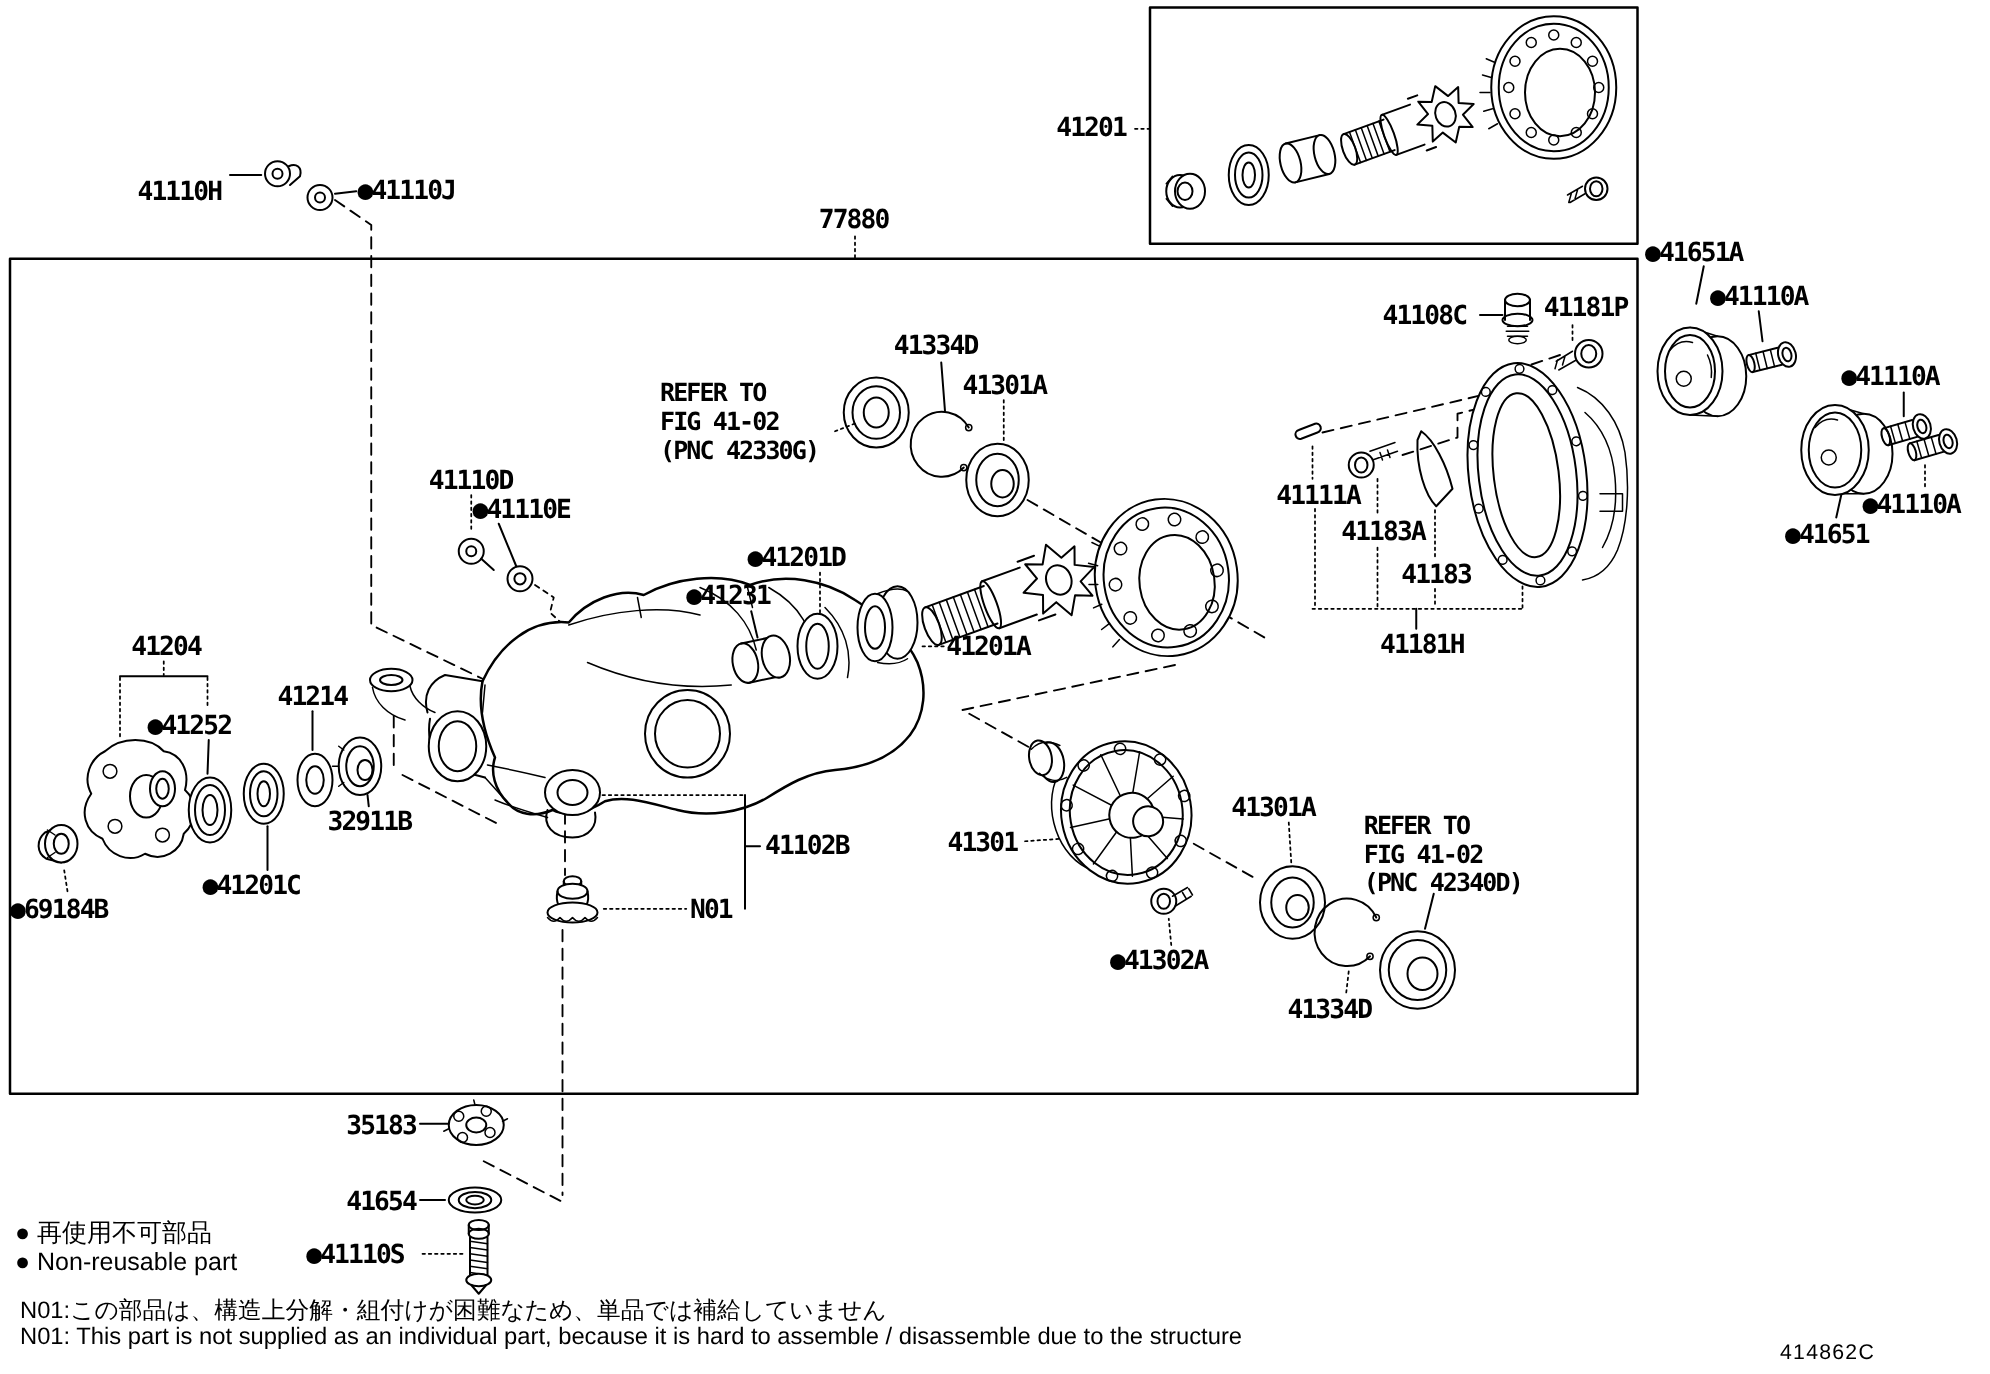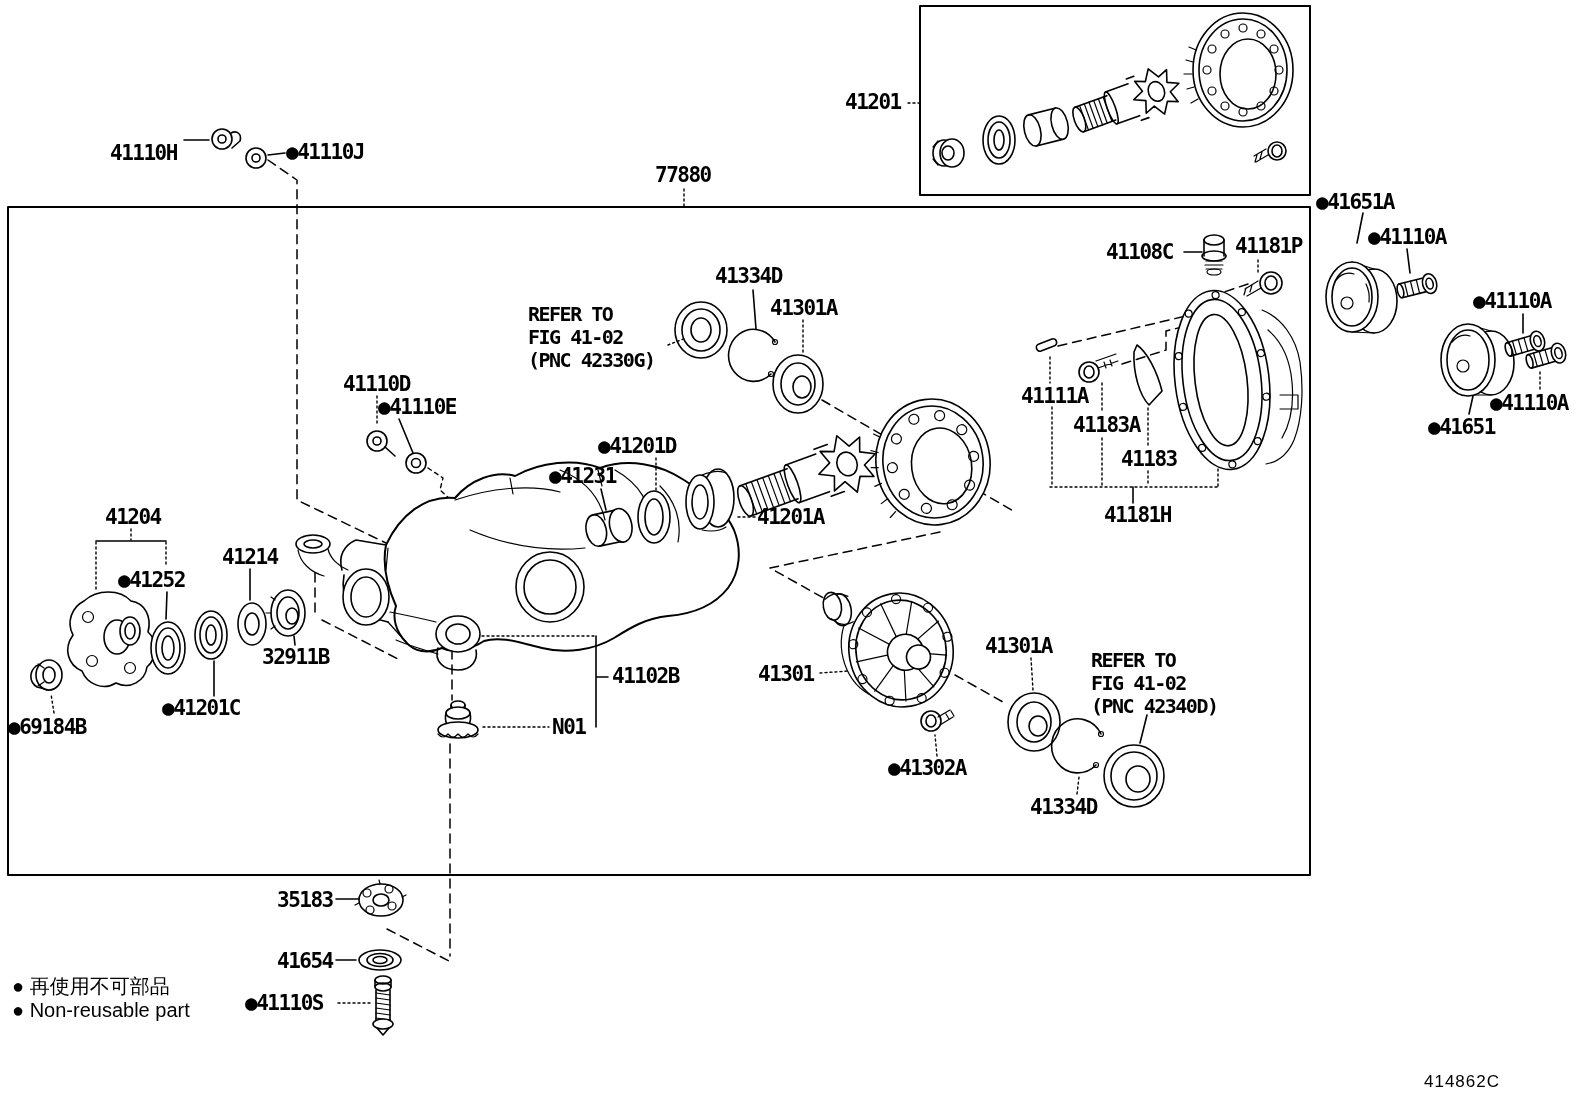--- a/index.html
+++ b/index.html
@@ -493,15 +493,17 @@
 
 <div class="refer" style="left:528px;top:303px">REFER TO
 FIG 41-02
 (PNC 42330G)</div>
 <div class="refer" style="left:1091px;top:649px">REFER TO
 FIG 41-02
 (PNC 42340D)</div>
 
 <div class="legend" style="left:12px;top:973px">● 再使用不可部品</div>
 <div class="legend" style="left:12px;top:999px">● Non-reusable part</div>
+<div class="note" style="left:16px;top:1035px">N01:この部品は、構造上分解・組付けが困難なため、単品では補給していません</div>
+<div class="note" style="left:16px;top:1059px">N01: This part is not supplied as an individual part, because it is hard to assemble / disassemble due to the structure</div>
 <div class="doc" style="left:1424px;top:1072px">414862C</div>
 
 </div>
 
 </body></html>

